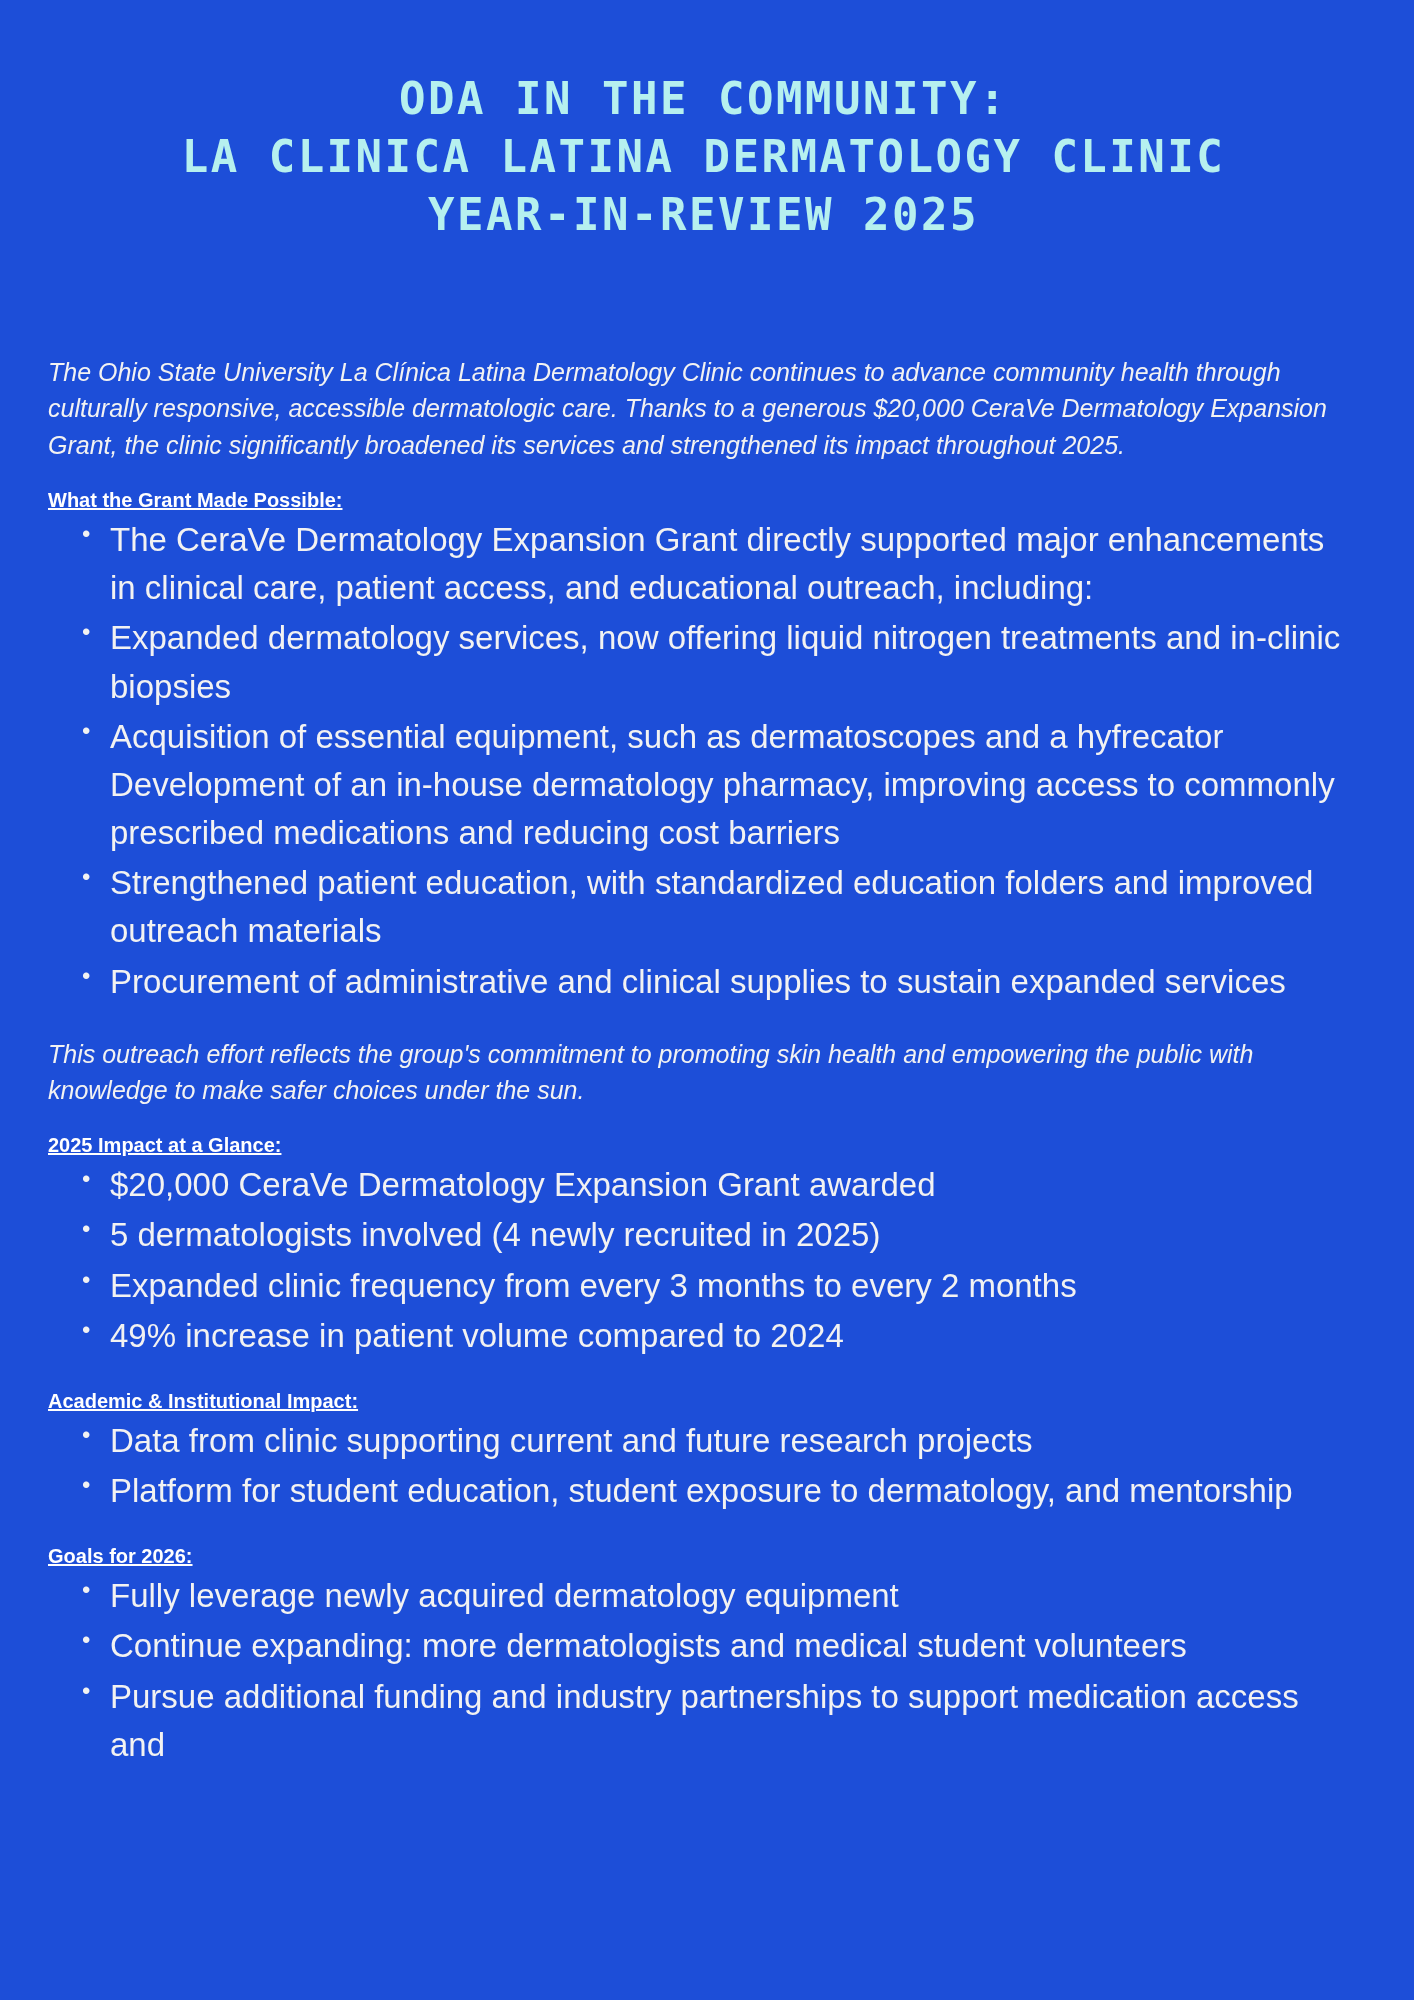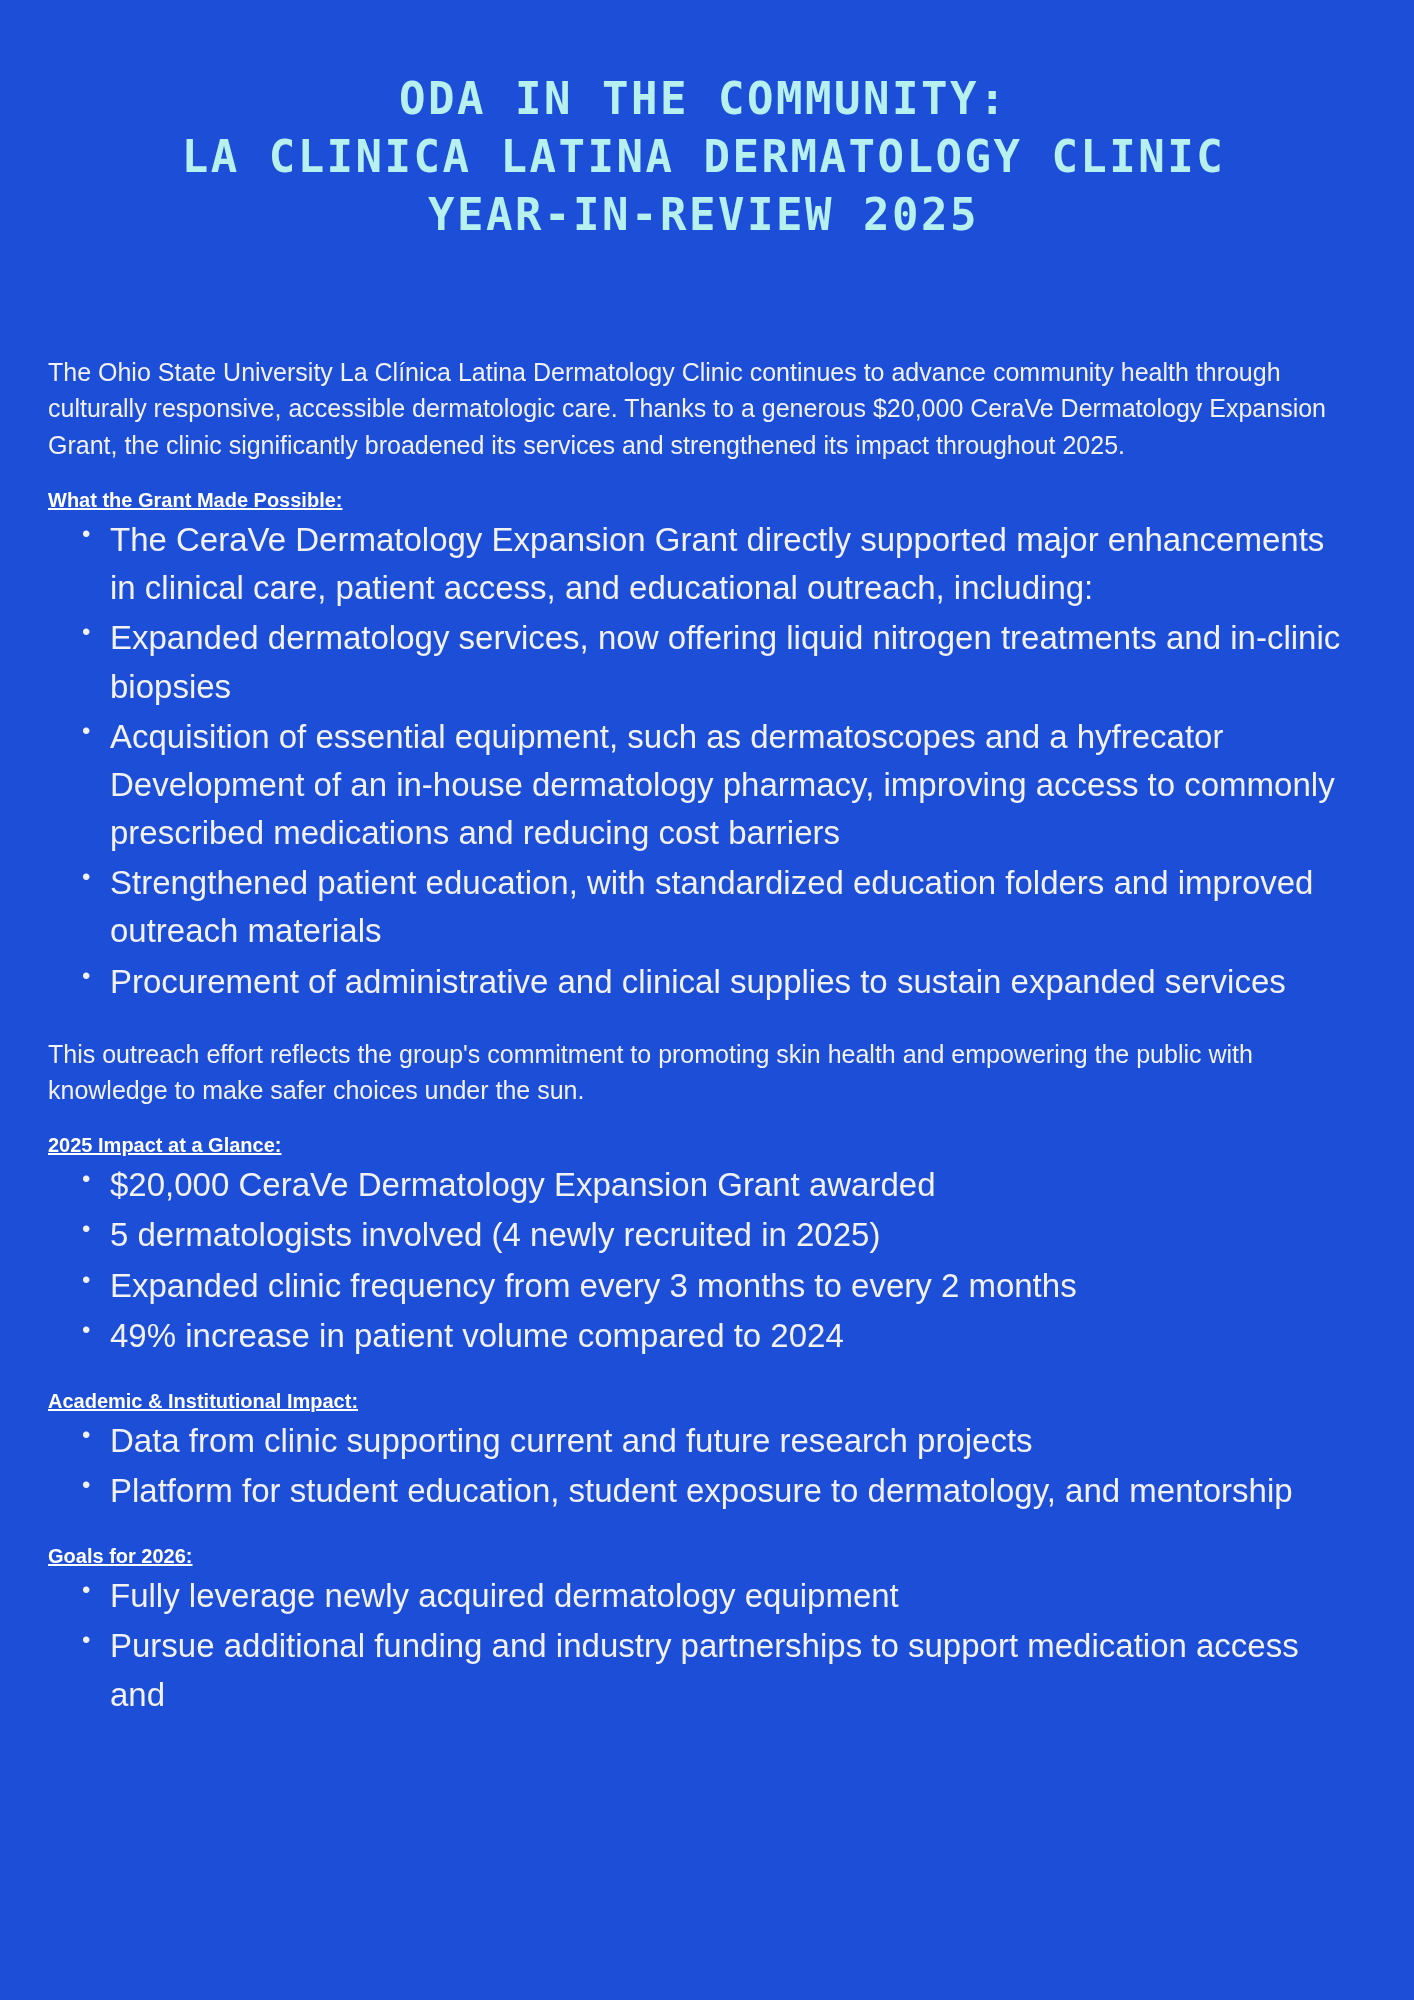--- a/index.html
+++ b/index.html
@@ -38,20 +38,21 @@
     letter-spacing: 2.5px;
     line-height: 1.32;
     text-transform: uppercase;
   }
   .body-text {
     font-size: 25px;
     line-height: 1.45;
     color: #f2f2f2;
     margin: 0 0 26px 0;
     max-width: 1330px;
+    font-style: italic;
   }
   .section-heading {
     font-size: 20px;
     font-weight: bold;
     text-decoration: underline;
     color: #ffffff;
     margin: 0 0 4px 0;
   }
   ul.bullets {
     margin: 0 0 30px 0;
@@ -118,18 +119,19 @@
       <ul class="bullets">
         <li>Data from clinic supporting current and future research projects</li>
         <li>Platform for student education, student exposure to dermatology, and mentorship</li>
       </ul>
     </div>
 
     <div>
       <div class="section-heading">Goals for 2026:</div>
       <ul class="bullets">
         <li>Fully leverage newly acquired dermatology equipment</li>
+        <li>Continue expanding: more dermatologists and medical student volunteers</li>
         <li>Pursue additional funding and industry partnerships to support medication access and</li>
       </ul>
     </div>
 
   </div>
 </div>
 
 </body></html>

